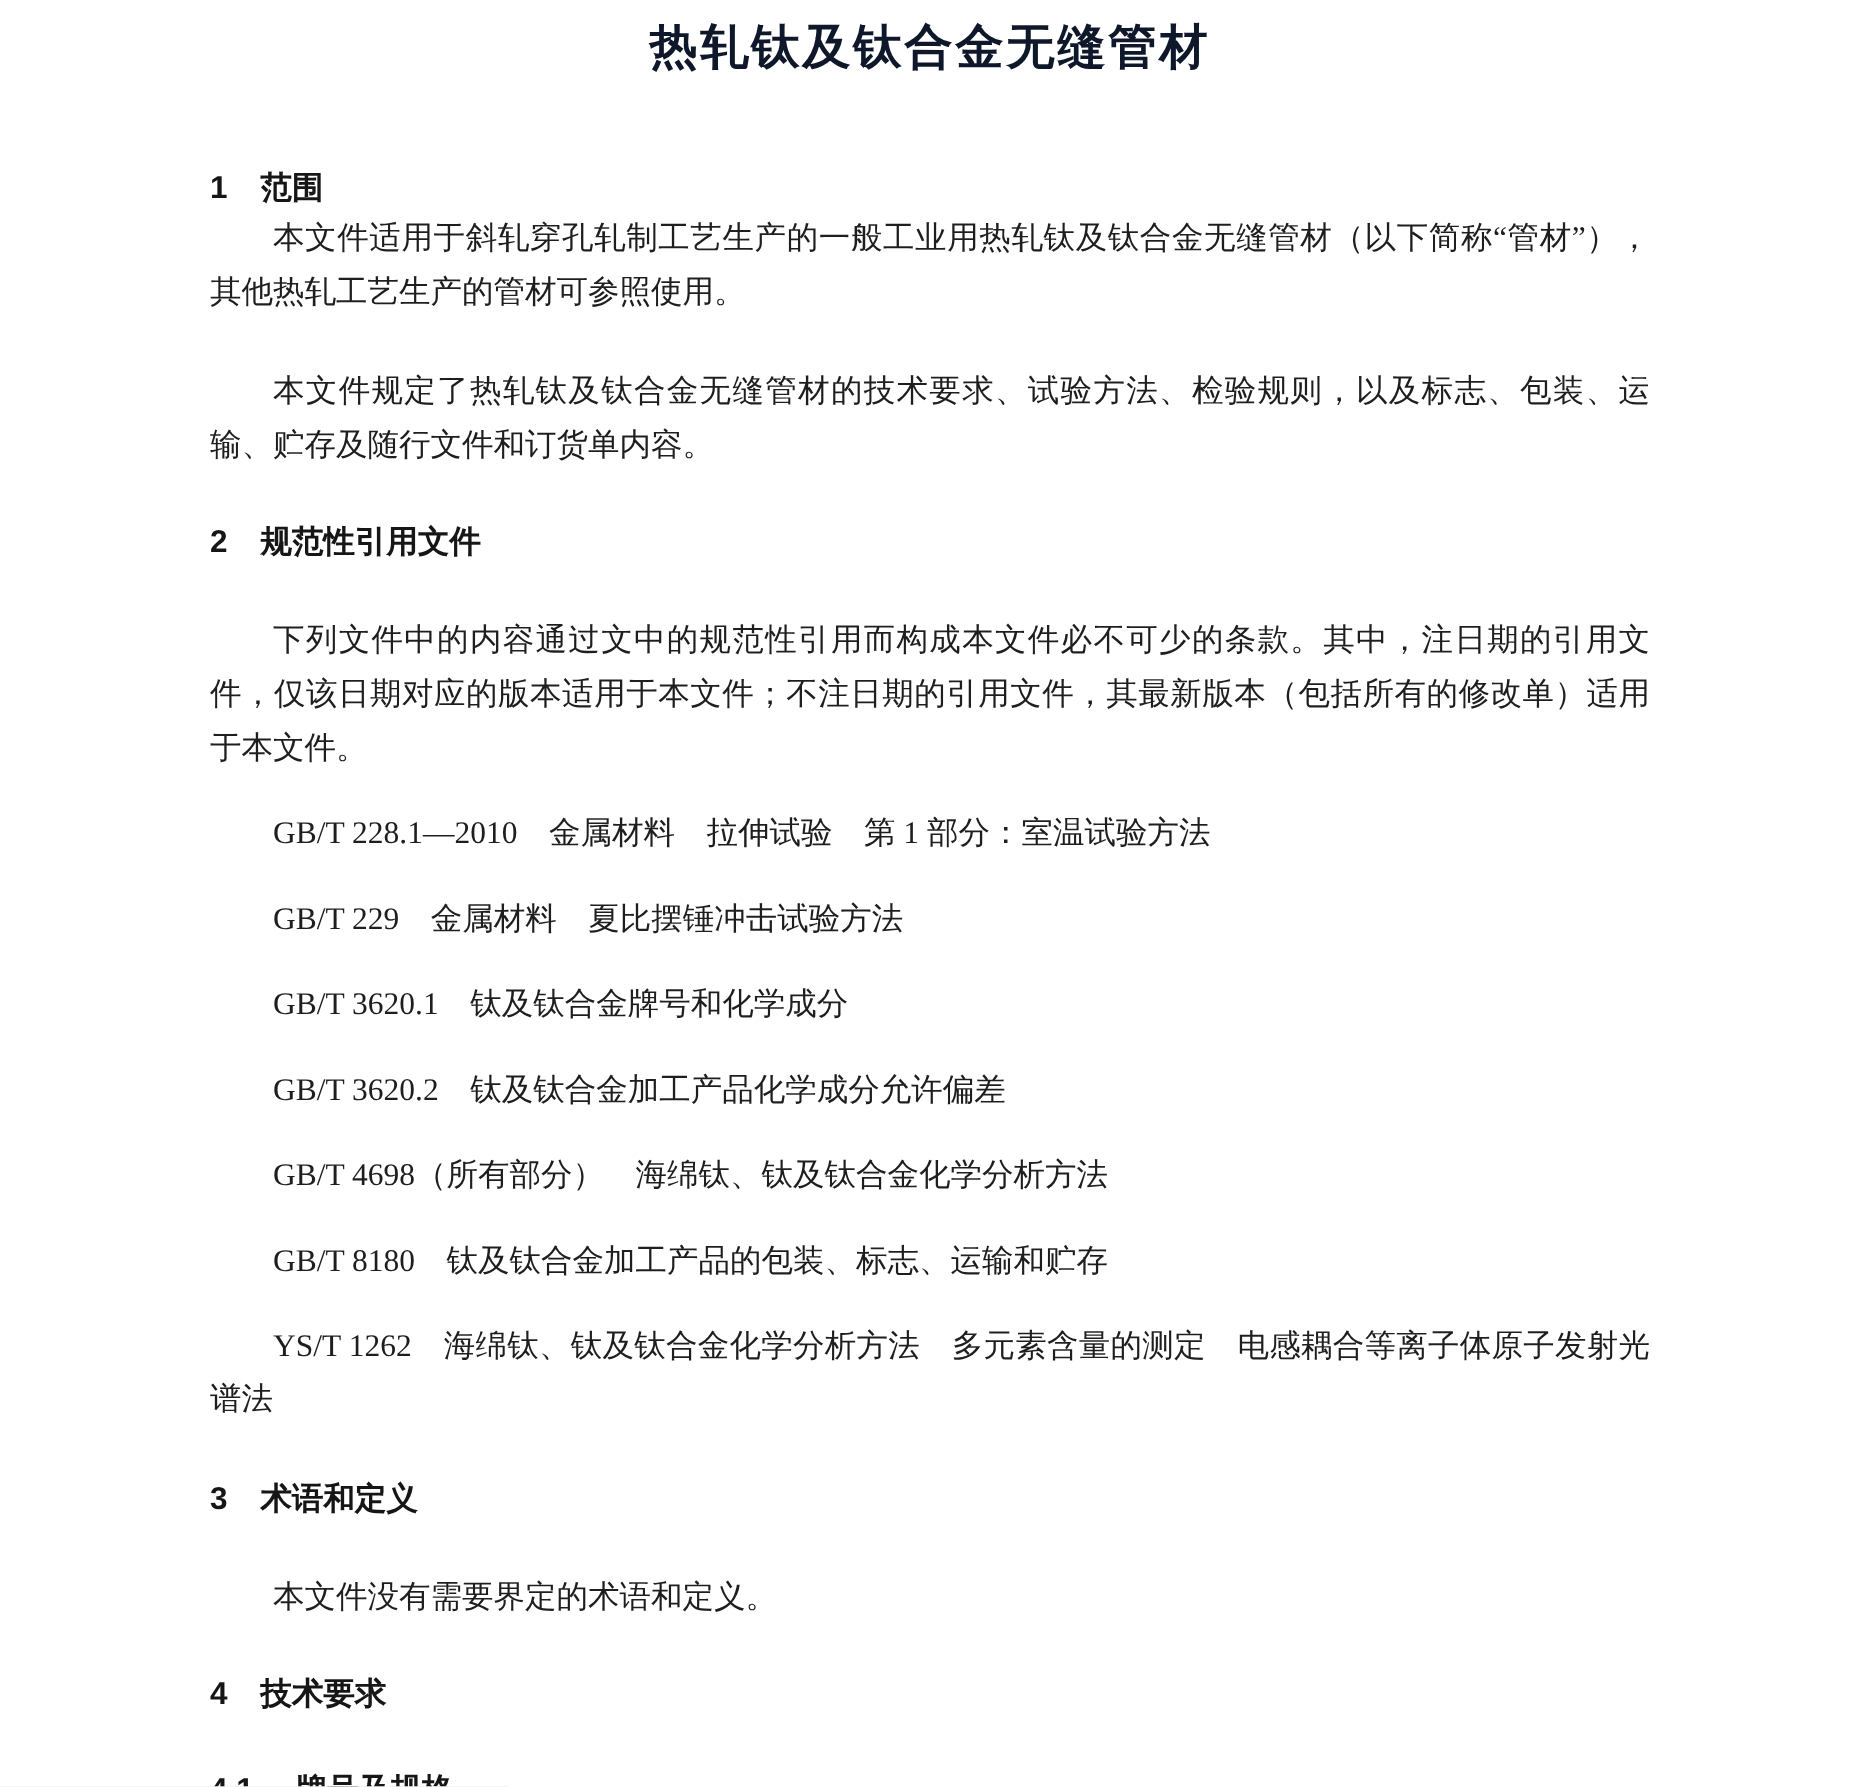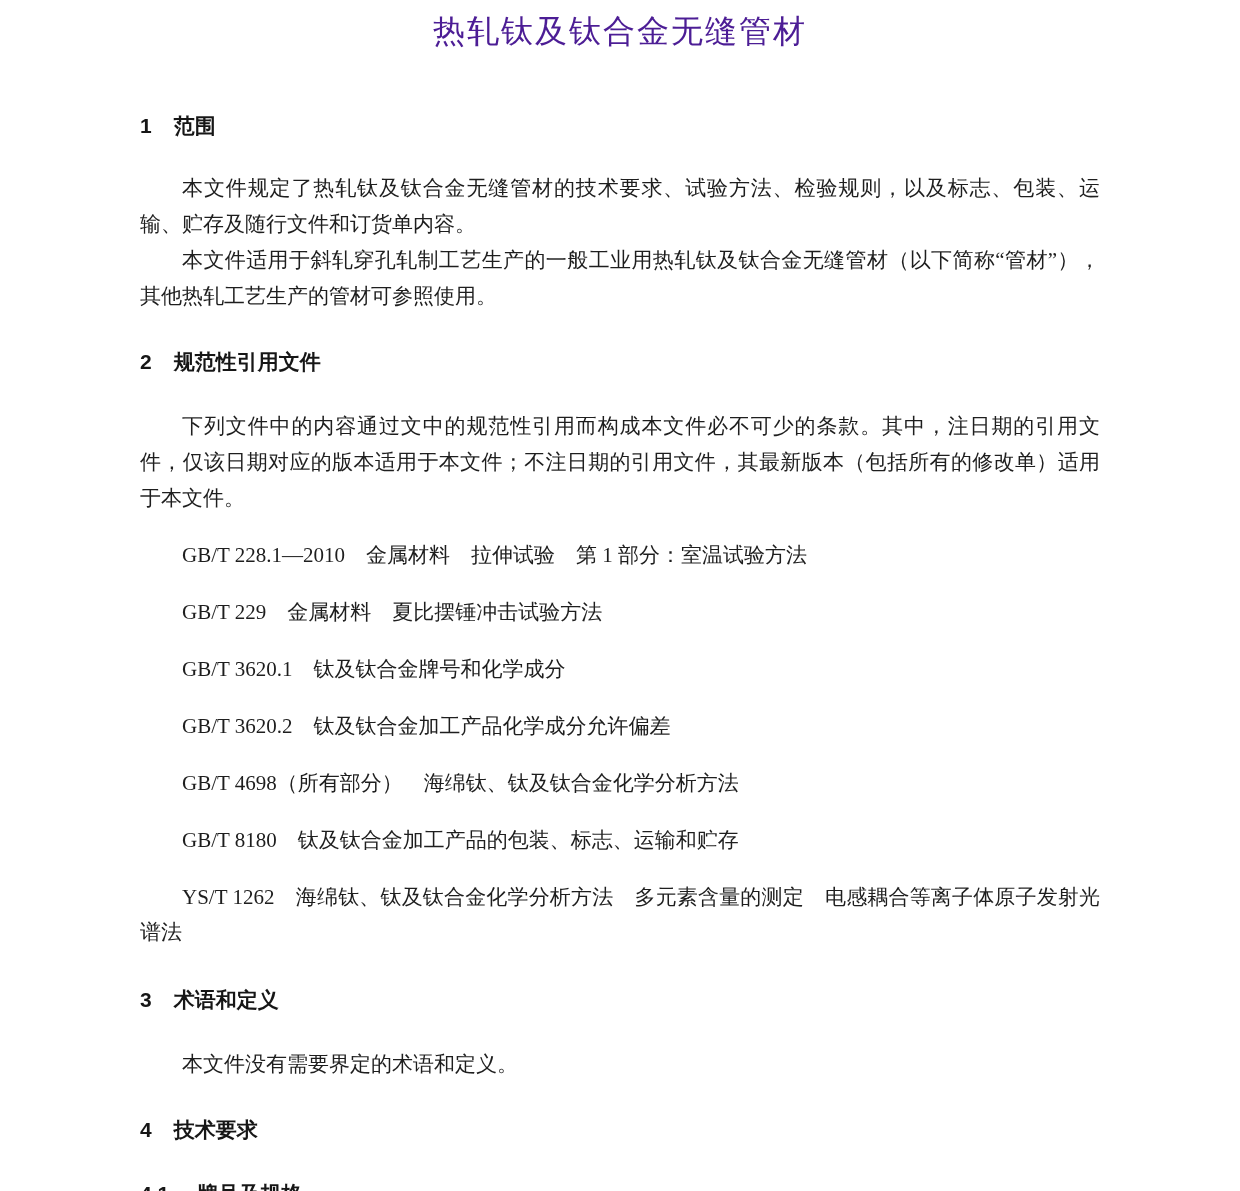--- a/index.html
+++ b/index.html
@@ -12,25 +12,25 @@
     box-sizing: border-box;
     padding: 10px 140px 0 140px;
     font-family: "Liberation Serif", serif;
     color: #1e1e1e;
     overflow: hidden;
   }
   .doc-title {
     margin: 0;
     text-align: center;
     font-family: "Liberation Sans", sans-serif;
-    font-weight: 400;
+    font-weight: 700;
     font-size: 32px;
     line-height: 42px;
     letter-spacing: 2px;
-    color: #4c1d95;
+    color: #0f172a;
   }
   .heading {
     display: flex;
     align-items: baseline;
     margin: 0;
     font-family: "Liberation Sans", sans-serif;
     font-weight: 700;
     font-size: 21px;
     line-height: 28px;
     color: #161616;
@@ -60,22 +60,22 @@
 <body>
 
 <div class="page">
 
   <h1 class="doc-title">热轧钛及钛合金无缝管材</h1>
 
   <h2 class="heading h-sec" id="h-s1">
     <span class="num">1</span>
     <span>范围</span>
   </h2>
+  <p class="para" id="p-s1-2">本文件适用于斜轧穿孔轧制工艺生产的一般工业用热轧钛及钛合金无缝管材（以下简称“管材”），其他热轧工艺生产的管材可参照使用。</p>
   <p class="para" id="p-s1-1">本文件规定了热轧钛及钛合金无缝管材的技术要求、试验方法、检验规则，以及标志、包装、运输、贮存及随行文件和订货单内容。</p>
-  <p class="para" id="p-s1-2">本文件适用于斜轧穿孔轧制工艺生产的一般工业用热轧钛及钛合金无缝管材（以下简称“管材”），其他热轧工艺生产的管材可参照使用。</p>
 
   <h2 class="heading h-sec" id="h-s2">
     <span class="num">2</span>
     <span>规范性引用文件</span>
   </h2>
   <p class="para" id="p-s2-intro">下列文件中的内容通过文中的规范性引用而构成本文件必不可少的条款。其中，注日期的引用文件，仅该日期对应的版本适用于本文件；不注日期的引用文件，其最新版本（包括所有的修改单）适用于本文件。</p>
   <div class="refs">
     <p class="para ref">GB/T 228.1—2010　金属材料　拉伸试验　第 1 部分：室温试验方法</p>
     <p class="para ref">GB/T 229　金属材料　夏比摆锤冲击试验方法</p>
     <p class="para ref">GB/T 3620.1　钛及钛合金牌号和化学成分</p>

